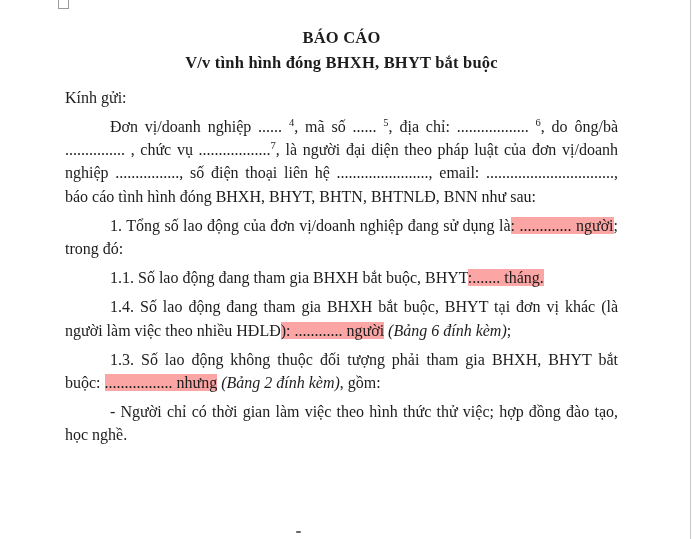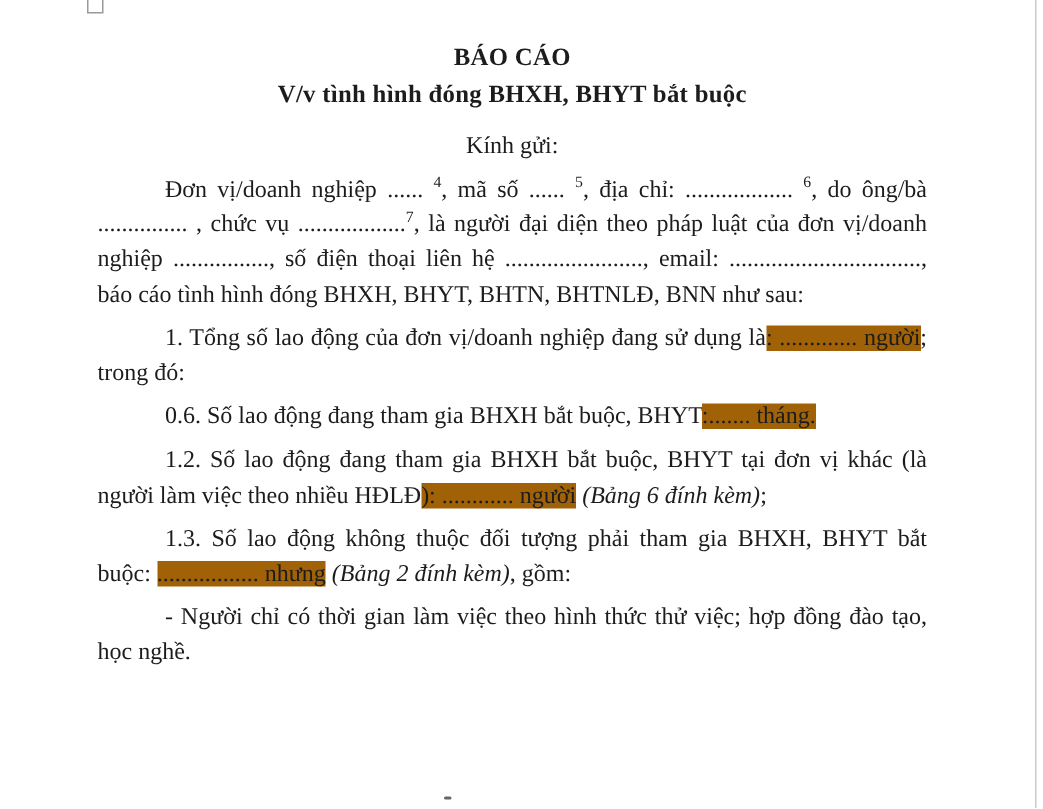--- a/index.html
+++ b/index.html
@@ -20,46 +20,46 @@
     position:absolute; left:0; top:0; width:695px; height:539px;
     padding:26px 77px 0 65px; box-sizing:border-box;
     font-size:16px; line-height:23.2px; color:#1c1c1c;
   }
   .doc h1, .doc h2 {
     font-size:16.5px; line-height:23px; font-weight:700;
     text-align:center; margin:0; letter-spacing:0.2px;
   }
   .doc h1 { margin-bottom:2px; }
   .doc h2 { margin-bottom:12px; }
-  .sal { text-align:center; line-height:23px; margin-bottom:6px; }
+  .sal { line-height:23px; margin-bottom:6px; }
   .doc p {
     margin:0 0 6px 0; text-align:justify; text-indent:45px;
   }
   sup { font-size:10.5px; line-height:0; }
-  .hl { background:#a16207; }
+  .hl { background:#fca5a5; }
   .it { font-style:italic; }
   .frag {
     position:absolute; left:296px; top:531px; width:5px; height:2px;
     background:#666666; border-radius:1px;
   }
 </style>
 </head>
 <body>
 
 <div class="canvas">
   <div class="anchor-box"></div>
   <div class="page-edge"></div>
 
   <div class="doc">
     <h1>BÁO CÁO</h1>
     <h2>V/v tình hình đóng BHXH, BHYT bắt buộc</h2>
     <div class="sal">Kính gửi:</div>
 
     <p><span>Đơn vị/doanh nghiệp ...... </span><sup>4</sup><span>, mã số ...... </span><sup>5</sup><span>, địa chỉ: .................. </span><sup>6</sup><span>, do ông/bà ............... , chức vụ ..................</span><sup>7</sup><span>, là người đại diện theo pháp luật của đơn vị/doanh nghiệp ................, số điện thoại liên hệ ......................., email: ................................, báo cáo tình hình đóng BHXH, BHYT, BHTN, BHTNLĐ, BNN như sau:</span></p>
     <p><span>1. Tổng số lao động của đơn vị/doanh nghiệp đang sử dụng là</span><span class="hl">: ............. người</span><span>; trong đó:</span></p>
-    <p><span>0.6. Số lao động đang tham gia BHXH bắt buộc, BHYT</span><span class="hl">:....... tháng.</span></p>
-    <p><span>1.2. Số lao động đang tham gia BHXH bắt buộc, BHYT tại đơn vị khác (là người làm việc theo nhiều HĐLĐ</span><span class="hl">): ............ người</span><span> </span><span class="it">(Bảng 6 đính kèm)</span><span>;</span></p>
+    <p><span>1.1. Số lao động đang tham gia BHXH bắt buộc, BHYT</span><span class="hl">:....... tháng.</span></p>
+    <p><span>1.4. Số lao động đang tham gia BHXH bắt buộc, BHYT tại đơn vị khác (là người làm việc theo nhiều HĐLĐ</span><span class="hl">): ............ người</span><span> </span><span class="it">(Bảng 6 đính kèm)</span><span>;</span></p>
     <p><span>1.3. Số lao động không thuộc đối tượng phải tham gia BHXH, BHYT bắt buộc: </span><span class="hl">................. nhưng</span><span> </span><span class="it">(Bảng 2 đính kèm)</span><span>, gồm:</span></p>
     <p><span>- Người chỉ có thời gian làm việc theo hình thức thử việc; hợp đồng đào tạo, học nghề.</span></p>
   </div>
 
   <div class="frag"></div>
 </div>
 
 </body></html>

